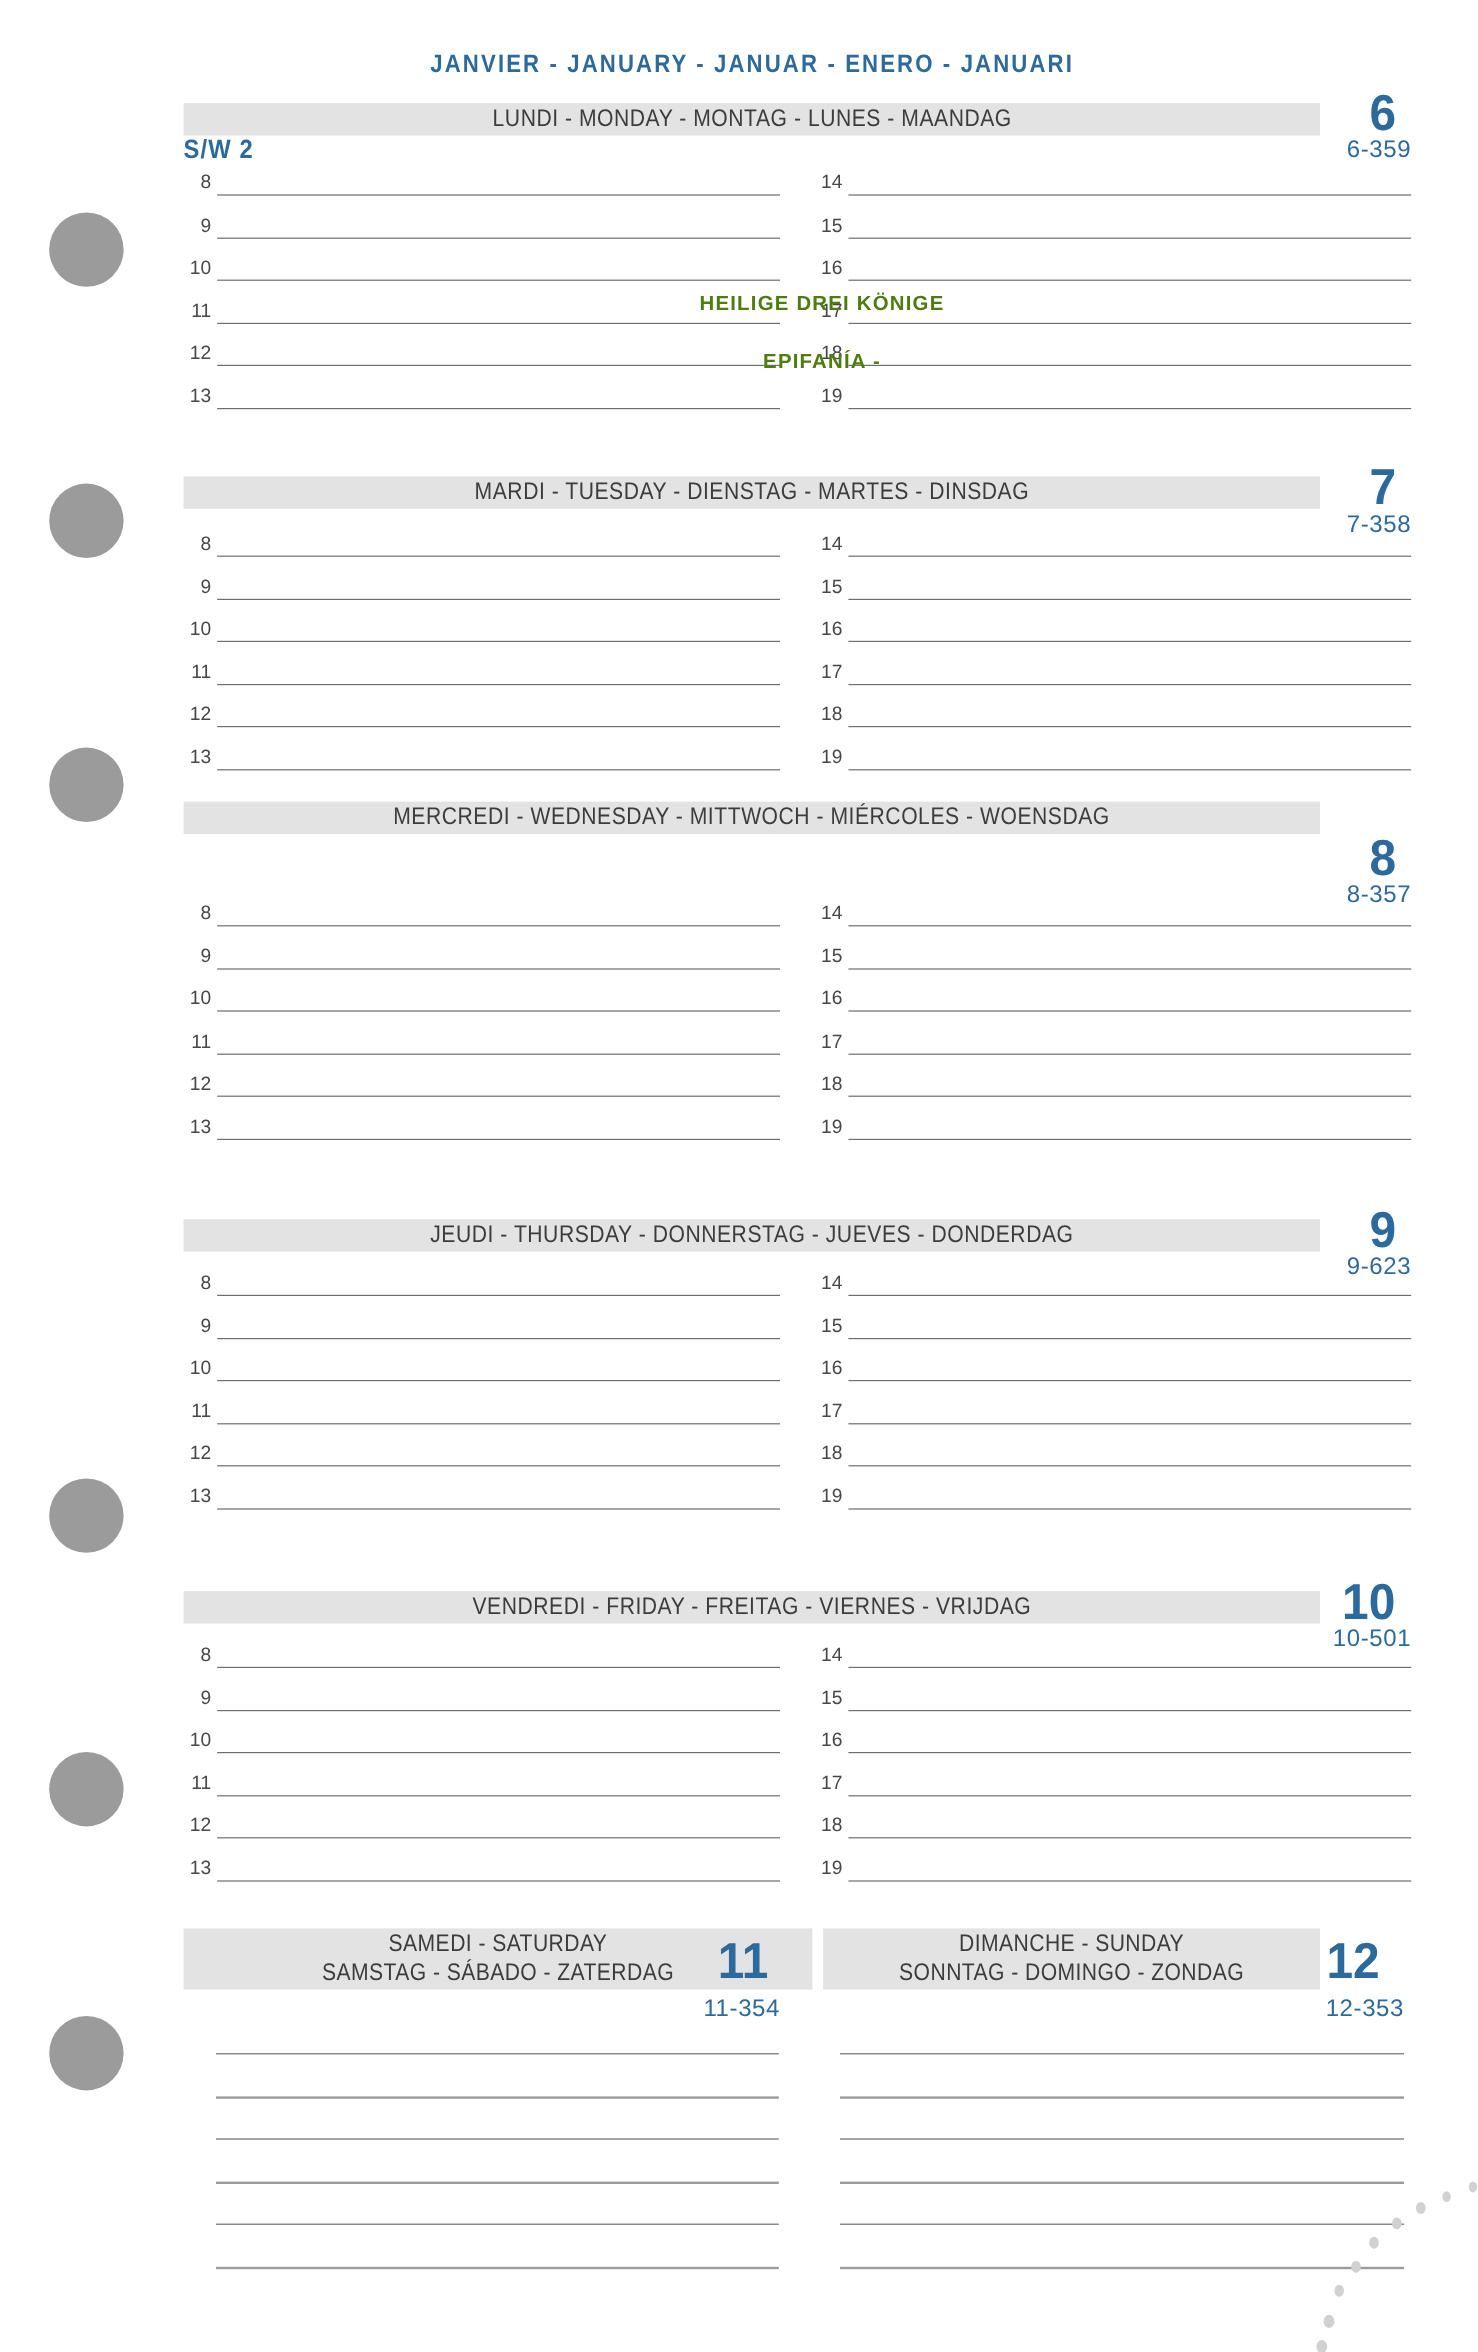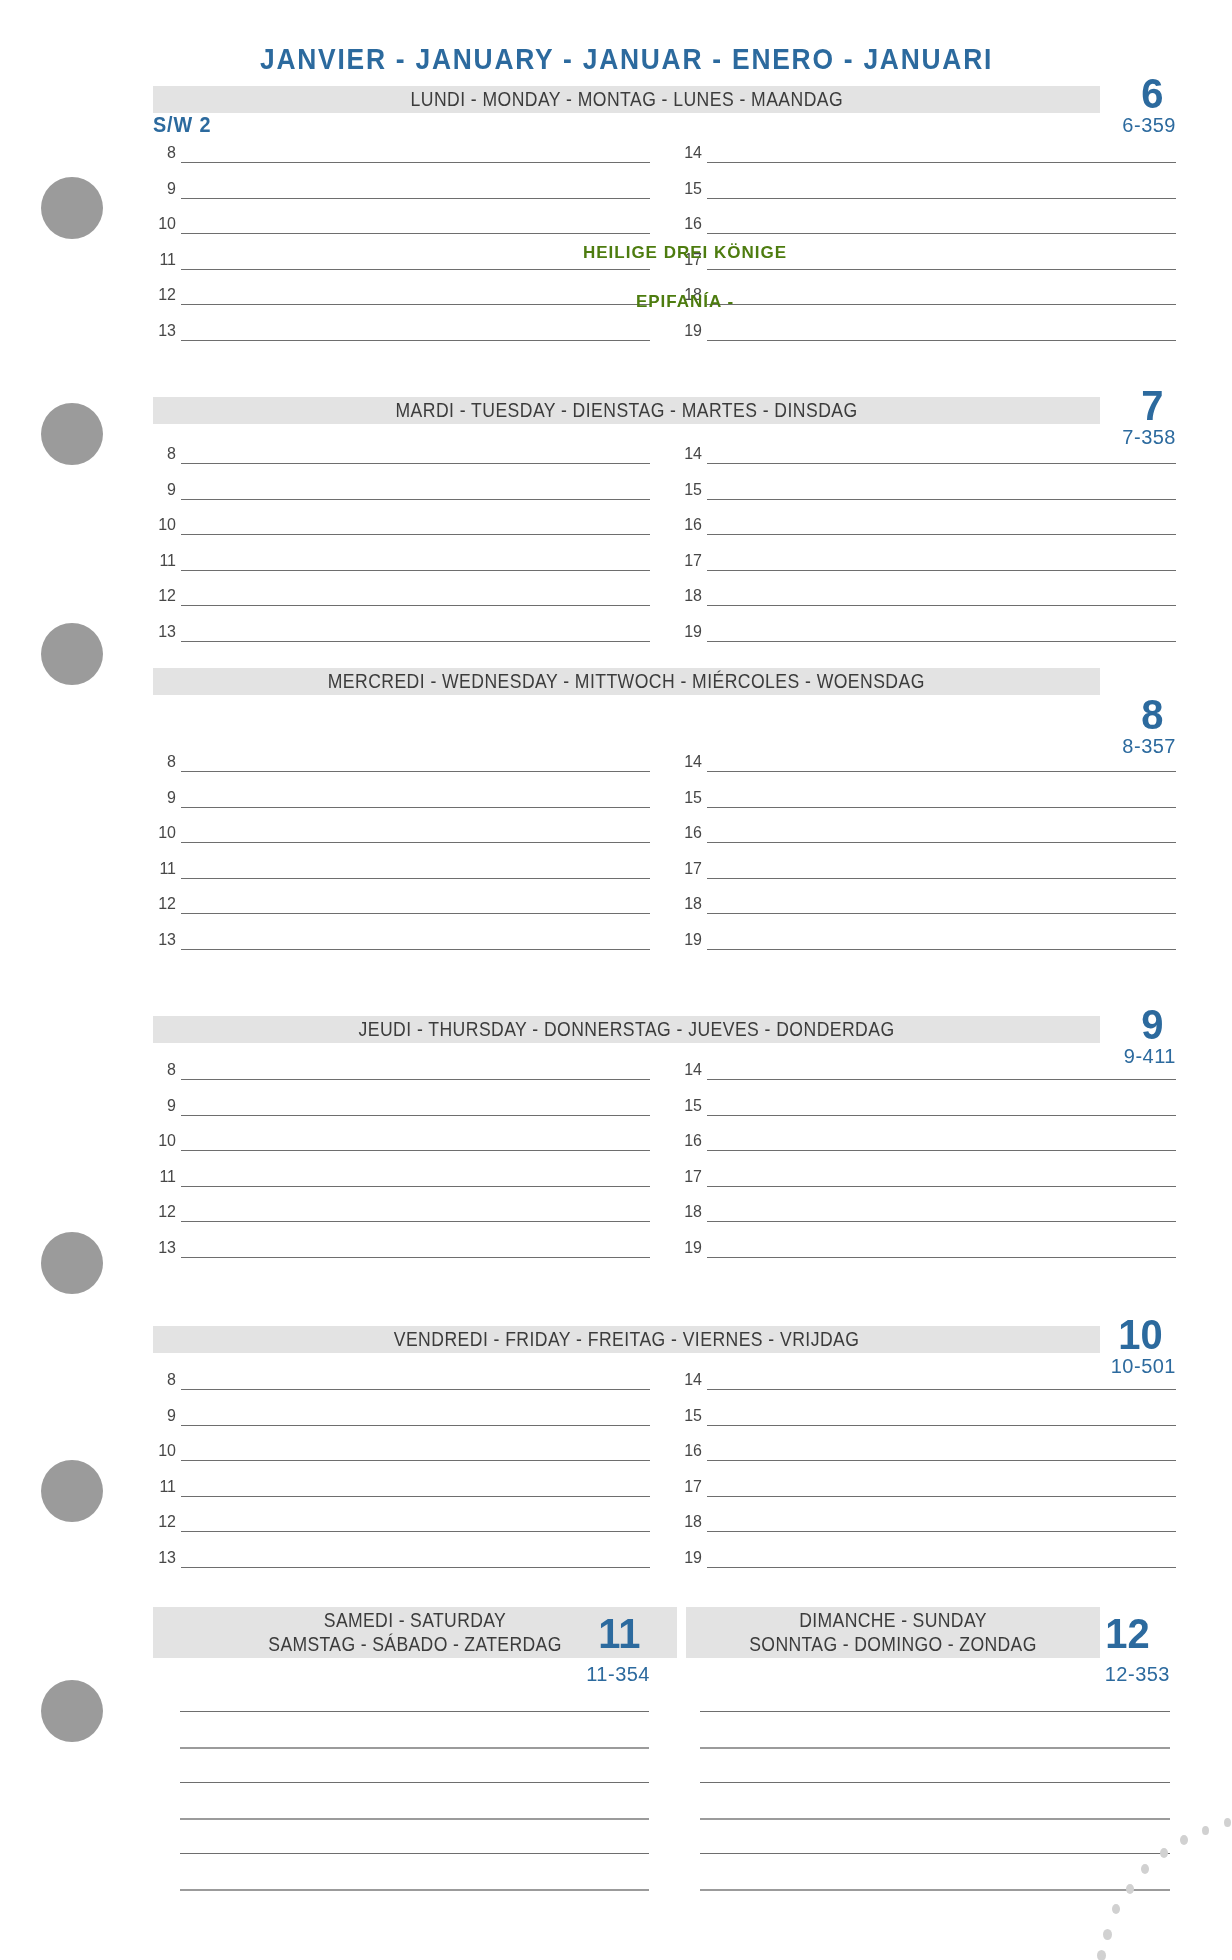--- a/index.html
+++ b/index.html
@@ -2,21 +2,21 @@
 <html><head>
 <meta charset="utf-8">
 <style>
   html,body { margin:0; padding:0; background:#ffffff; }
   .page {
     position:relative; width:1232px; height:1960px; background:#ffffff;
     font-family:"Liberation Sans","DejaVu Sans",sans-serif; overflow:hidden;
   }
   .title {
     position:absolute; top:42px; left:22px; width:1210px; margin:0;
-    text-align:center; font-size:30px; font-weight:600; letter-spacing:2px;
+    text-align:center; font-size:21px; font-weight:600; letter-spacing:2px;
     color:#2c6a9e;
   }
   .title span{ display:inline-block; transform:scaleX(0.88); transform-origin:center; }
   .week-label {
     position:absolute; top:112px; left:153px; font-size:22px; font-weight:600;
     letter-spacing:1px; color:#2c6a9e;
   }
   .week-label span{ display:inline-block; transform:scaleX(0.9); transform-origin:left; }
   .bar {
     position:absolute; left:153px; width:947px; height:27px; background:#e3e3e3;
@@ -176,21 +176,21 @@
         <div class="hour-label" style="top: 930.5px; left: 132px; width: 44px;">13</div>
         <div class="hour-line" style="top: 948.5px; left: 181px; width: 469px;"></div>
         <div class="hour-label" style="top: 930.5px; left: 658px; width: 44px;">19</div>
         <div class="hour-line" style="top: 948.5px; left: 707px; width: 469px;"></div>
       </div>
   </section>
 
   <section>
     <div class="bar" style="top:1016px"><span>JEUDI - THURSDAY - DONNERSTAG - JUEVES - DONDERDAG</span></div>
     <div class="day-num" style="top:1003px"><span>9</span></div>
-    <div class="day-count" style="top:1045px">9-411</div>
+    <div class="day-count" style="top:1045px">9-623</div>
     <div>
         <div class="hour-label" style="top: 1061px; left: 132px; width: 44px;">8</div>
         <div class="hour-line" style="top: 1079px; left: 181px; width: 469px;"></div>
         <div class="hour-label" style="top: 1061px; left: 658px; width: 44px;">14</div>
         <div class="hour-line" style="top: 1079px; left: 707px; width: 469px;"></div>
         <div class="hour-label" style="top: 1096.5px; left: 132px; width: 44px;">9</div>
         <div class="hour-line" style="top: 1114.5px; left: 181px; width: 469px;"></div>
         <div class="hour-label" style="top: 1096.5px; left: 658px; width: 44px;">15</div>
         <div class="hour-line" style="top: 1114.5px; left: 707px; width: 469px;"></div>
         <div class="hour-label" style="top: 1132px; left: 132px; width: 44px;">10</div>

